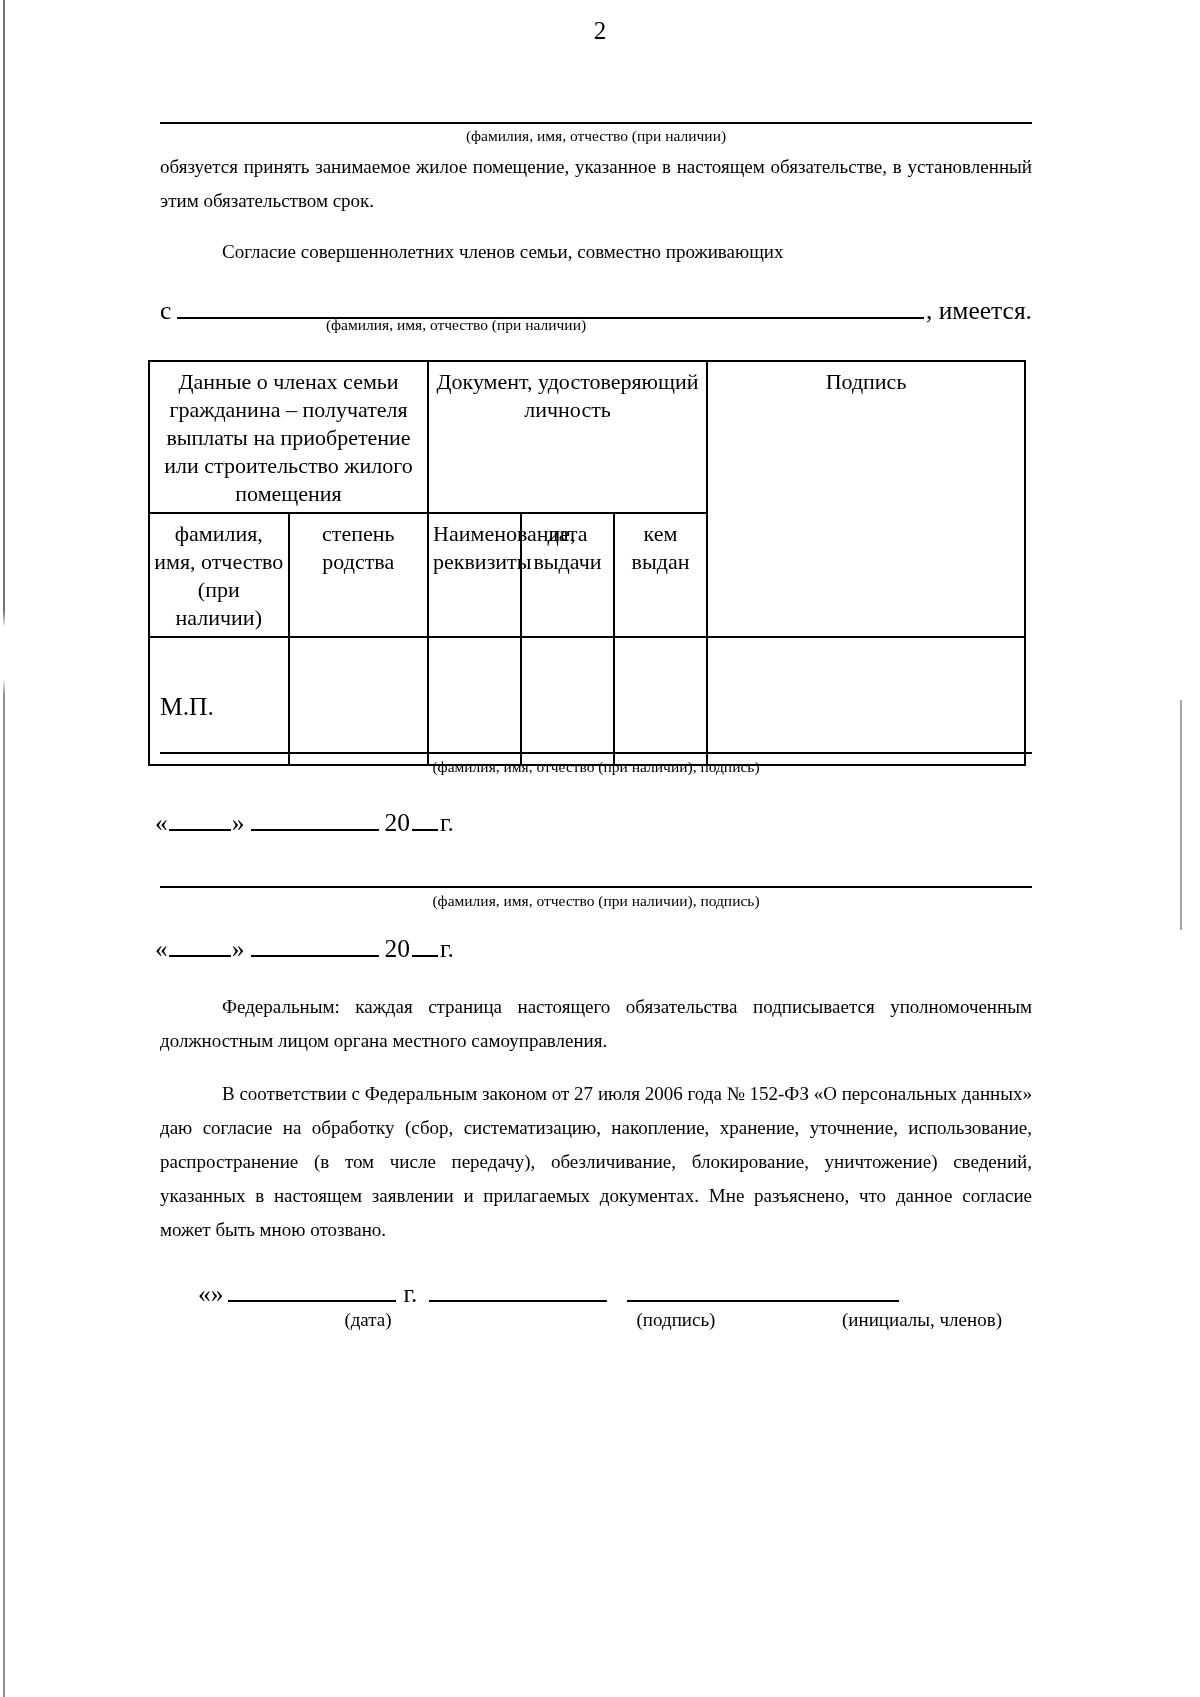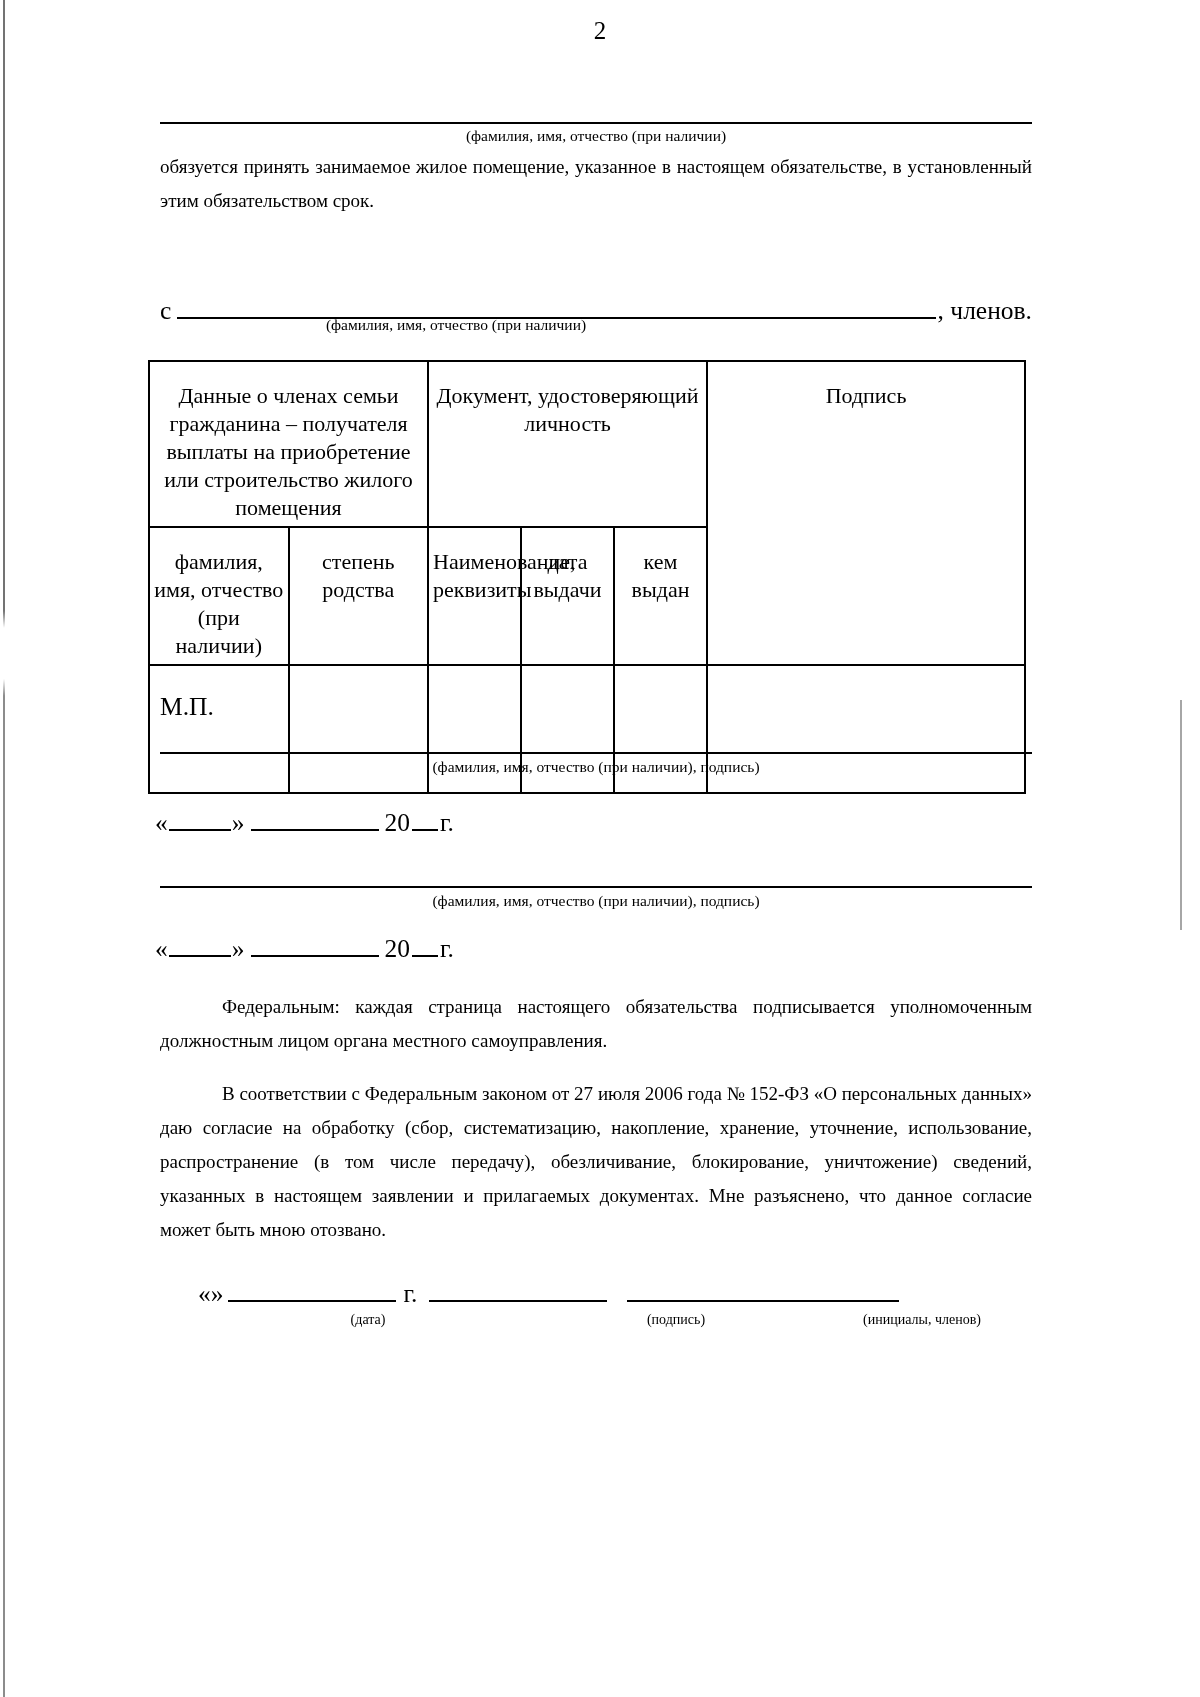--- a/index.html
+++ b/index.html
@@ -118,21 +118,21 @@
     border-collapse: collapse;
     width: 878px;
     table-layout: fixed;
   }
   table.family td {
     border: 2px solid #000;
     vertical-align: top;
     text-align: center;
     font-size: 22px;
     line-height: 28px;
-    padding: 20px 4px 4px 4px;
+    padding: 6px 4px 4px 4px;
   }
   td.c1 { width: 148px; }
   td.c2 { width: 142px; }
   td.c3 { width: 148px; }
   td.c4 { width: 100px; }
   td.c5 { width: 90px; }
   td.c6 { width: 170px; }
   .hdr-group-1 { height: 136px; }
   .row-sub { height: 128px; }
 
@@ -226,21 +226,21 @@
     height: 22px;
     margin: 0 0 0 14px;
   }
   .final-caps {
     position: relative;
     height: 22px;
     margin-top: 2px;
   }
   .final-caps span {
     position: absolute;
-    font-size: 14px;
+    font-size: 19px;
     line-height: 18px;
     text-align: center;
   }
   .cap-date  { left: 100px;  width: 140px; }
   .cap-sign  { left: 398px;  width: 160px; }
   .cap-init  { left: 588px;  width: 272px; }
 </style>
 </head>
 <body>
 
@@ -253,25 +253,28 @@
 
   <div class="block-top">
     <div class="rule"></div>
     <div class="caption">(фамилия, имя, отчество (при наличии)</div>
   </div>
 
   <div class="p-oblig">
     <p class="para">обязуется принять занимаемое жилое помещение, указанное в настоящем обязательстве, в установленный этим обязательством срок.</p>
   </div>
 
+  <div class="p-soglasie">
+    <p class="para indent">Согласие совершеннолетних членов семьи, совместно проживающих</p>
+  </div>
 
   <div class="line-s">
     <span class="lead">с</span>
     <span class="fill"></span>
-    <span class="tail">, членов.</span>
+    <span class="tail">, имеется.</span>
   </div>
   <div class="cap-under-s">(фамилия, имя, отчество (при наличии)</div>
 
   <div class="tbl-wrap">
     <table class="family">
       <tbody>
         <tr class="hdr-group-1">
           <td class="c1" colspan="2">Данные о членах семьи гражданина – получателя выплаты на приобретение или строительство жилого помещения</td>
           <td class="c3" colspan="3">Документ, удостоверяющий личность</td>
           <td class="c6" rowspan="2">Подпись</td>

